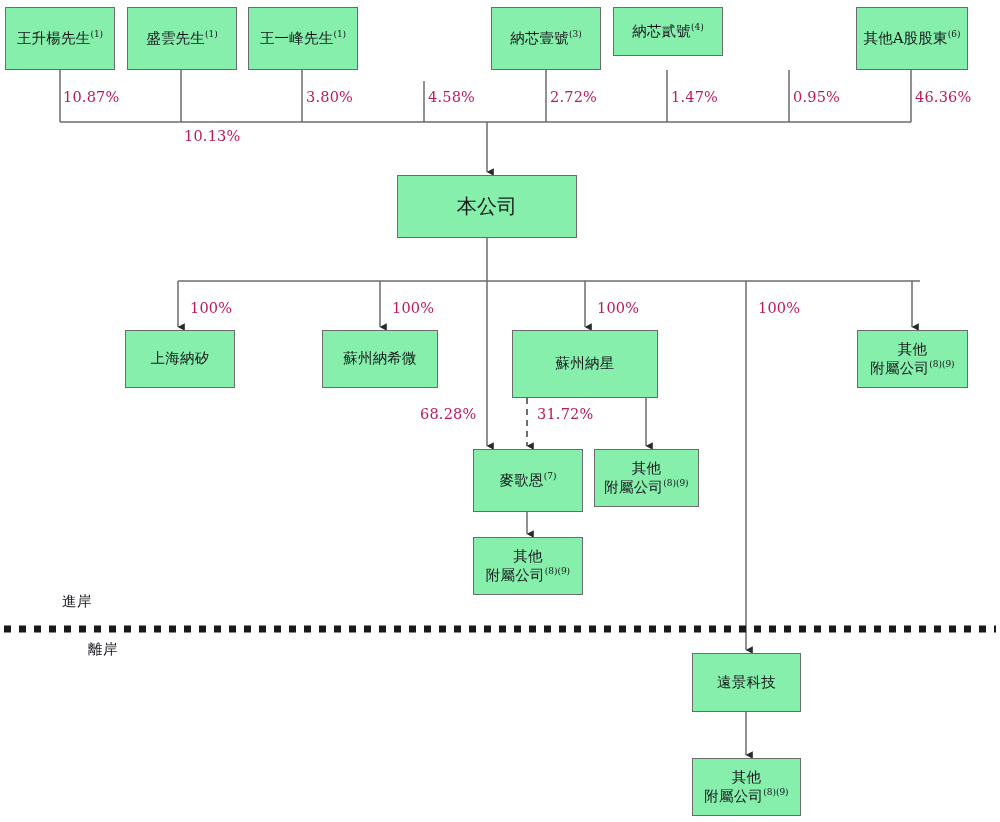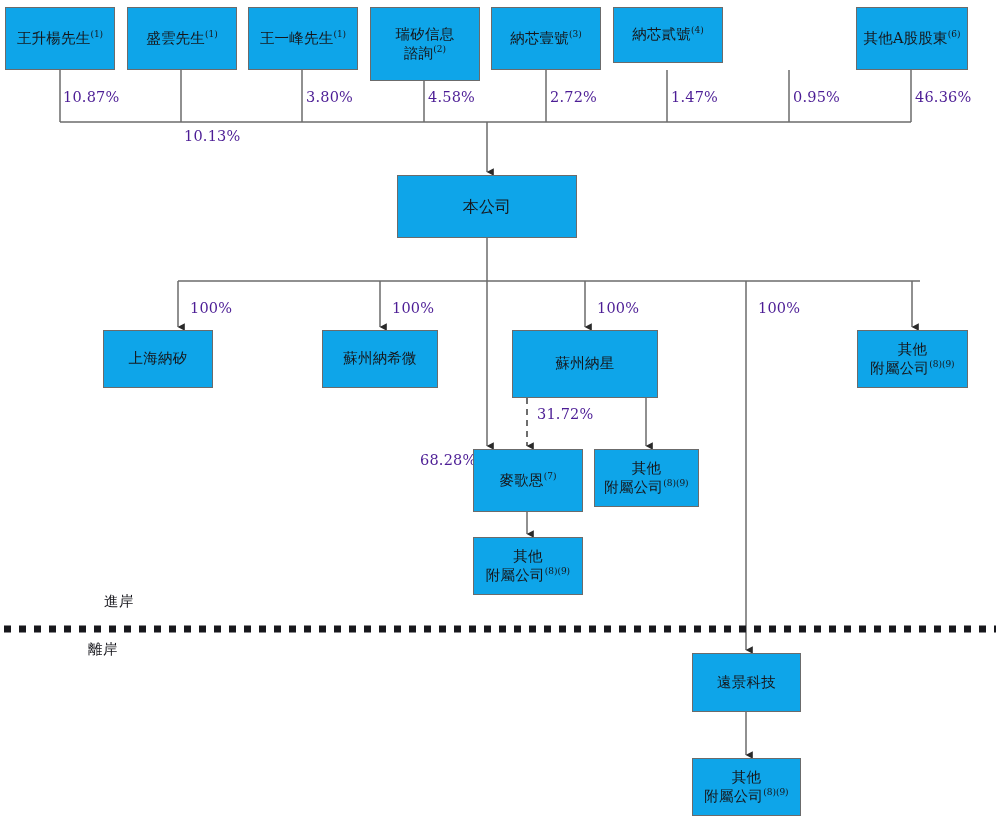--- a/index.html
+++ b/index.html
@@ -12,41 +12,41 @@
     width: 1000px;
     height: 822px;
     background: #ffffff;
     font-family: "DejaVu Serif", "Liberation Serif", serif;
     overflow: hidden;
   }
   .node {
     position: absolute;
     box-sizing: border-box;
     border: 1.3px solid #6b6b6b;
-    background: #0ea5e9;
+    background: #86efac;
     display: flex;
     align-items: center;
     justify-content: center;
     text-align: center;
     color: #16161a;
     font-size: 14.5px;
     line-height: 1.32;
     letter-spacing: 0.2px;
   }
   .node .txt { display: block; }
   .node sup {
     font-size: 0.62em;
     vertical-align: super;
     line-height: 0;
     letter-spacing: 0;
   }
   .pct {
     position: absolute;
     font-size: 14.5px;
-    color: #4c1d95;
+    color: #be185d;
     white-space: nowrap;
     letter-spacing: 0.2px;
   }
   .zone-label {
     position: absolute;
     font-size: 14.5px;
     color: #14141a;
     white-space: nowrap;
     letter-spacing: 0.5px;
   }
@@ -117,83 +117,79 @@
 
   <div class="node" style="left:5px;  top:7px;  width:110px; height:63px;">
     <span class="txt"><span>王升楊先生</span><sup>(1)</sup></span>
   </div>
   <div class="node" style="left:127px; top:7px;  width:110px; height:63px;">
     <span class="txt"><span>盛雲先生</span><sup>(1)</sup></span>
   </div>
   <div class="node" style="left:248px; top:7px;  width:110px; height:63px;">
     <span class="txt"><span>王一峰先生</span><sup>(1)</sup></span>
   </div>
-  <div class="node" style="left:370px; top:7px;  width:110px; height:74px;">
-    <span class="txt"><span style="white-space:pre-line">瑞矽信息
-諮詢</span><sup>(2)</sup></span>
-  </div>
   <div class="node" style="left:491px; top:7px;  width:110px; height:63px;">
     <span class="txt"><span>納芯壹號</span><sup>(3)</sup></span>
   </div>
-  <div class="node" style="left:613px; top:7px;  width:110px; height:56px;">
+  <div class="node" style="left:613px; top:7px;  width:110px; height:49px;">
     <span class="txt"><span>納芯貳號</span><sup>(4)</sup></span>
   </div>
   <div class="node" style="left:856px; top:7px;  width:112px; height:63px;">
     <span class="txt"><span>其他A股股東</span><sup>(6)</sup></span>
   </div>
 
   <div class="pct" style="left:63px;  top:89px;">10.87%</div>
   <div class="pct" style="left:184px; top:89px;margin-top:39px;">10.13%</div>
   <div class="pct" style="left:306px; top:89px;">3.80%</div>
   <div class="pct" style="left:428px; top:89px;text-align:center;">4.58%</div>
   <div class="pct" style="left:550px; top:89px;">2.72%</div>
   <div class="pct" style="left:671px; top:89px;">1.47%</div>
   <div class="pct" style="left:793px; top:89px;">0.95%</div>
   <div class="pct" style="left:915px; top:89px;">46.36%</div>
 
-  <div class="node" style="left:397px; top:175px; width:180px; height:63px; font-size:16px;align-items:center;">
+  <div class="node" style="left:397px; top:175px; width:180px; height:63px; font-size:20px;align-items:center;">
     <span class="txt">本公司</span>
   </div>
 
-  <div class="node" style="left:103px; top:330px; width:110px; height:58px;">
+  <div class="node" style="left:125px; top:330px; width:110px; height:58px;">
     <span class="txt">上海納矽</span>
   </div>
   <div class="node" style="left:322px; top:330px; width:116px; height:58px;">
     <span class="txt">蘇州納希微</span>
   </div>
   <div class="node" style="left:512px; top:330px; width:146px; height:68px;">
     <span class="txt">蘇州納星</span>
   </div>
   <div class="node" style="left:857px; top:330px; width:111px; height:58px;">
     <span class="txt"><span style="white-space:pre-line">其他
 附屬公司</span><sup>(8)(9)</sup></span>
   </div>
 
   <div class="pct" style="left:190px; top:300px;">100%</div>
   <div class="pct" style="left:392px; top:300px;">100%</div>
   <div class="pct" style="left:597px; top:300px;">100%</div>
   <div class="pct" style="left:758px; top:300px;">100%</div>
 
-  <div class="pct" style="left:420px; top:406px;margin-top:46px;">68.28%</div>
+  <div class="pct" style="left:420px; top:406px;">68.28%</div>
   <div class="pct" style="left:537px; top:406px;">31.72%</div>
 
   <div class="node" style="left:473px; top:449px; width:110px; height:63px;">
     <span class="txt"><span>麥歌恩</span><sup>(7)</sup></span>
   </div>
   <div class="node" style="left:594px; top:449px; width:105px; height:58px;">
     <span class="txt"><span style="white-space:pre-line">其他
 附屬公司</span><sup>(8)(9)</sup></span>
   </div>
 
   <div class="node" style="left:473px; top:537px; width:110px; height:58px;">
     <span class="txt"><span style="white-space:pre-line">其他
 附屬公司</span><sup>(8)(9)</sup></span>
   </div>
 
-  <div class="zone-label" style="left:62px; top:592px;margin-left:42px;">進岸</div>
+  <div class="zone-label" style="left:62px; top:592px;">進岸</div>
   <div class="zone-label" style="left:62px; top:640px;padding-left:26px;">離岸</div>
 
   <div class="node" style="left:692px; top:653px; width:109px; height:59px;">
     <span class="txt">遠景科技</span>
   </div>
   <div class="node" style="left:692px; top:758px; width:109px; height:58px;">
     <span class="txt"><span style="white-space:pre-line">其他
 附屬公司</span><sup>(8)(9)</sup></span>
   </div>
 

